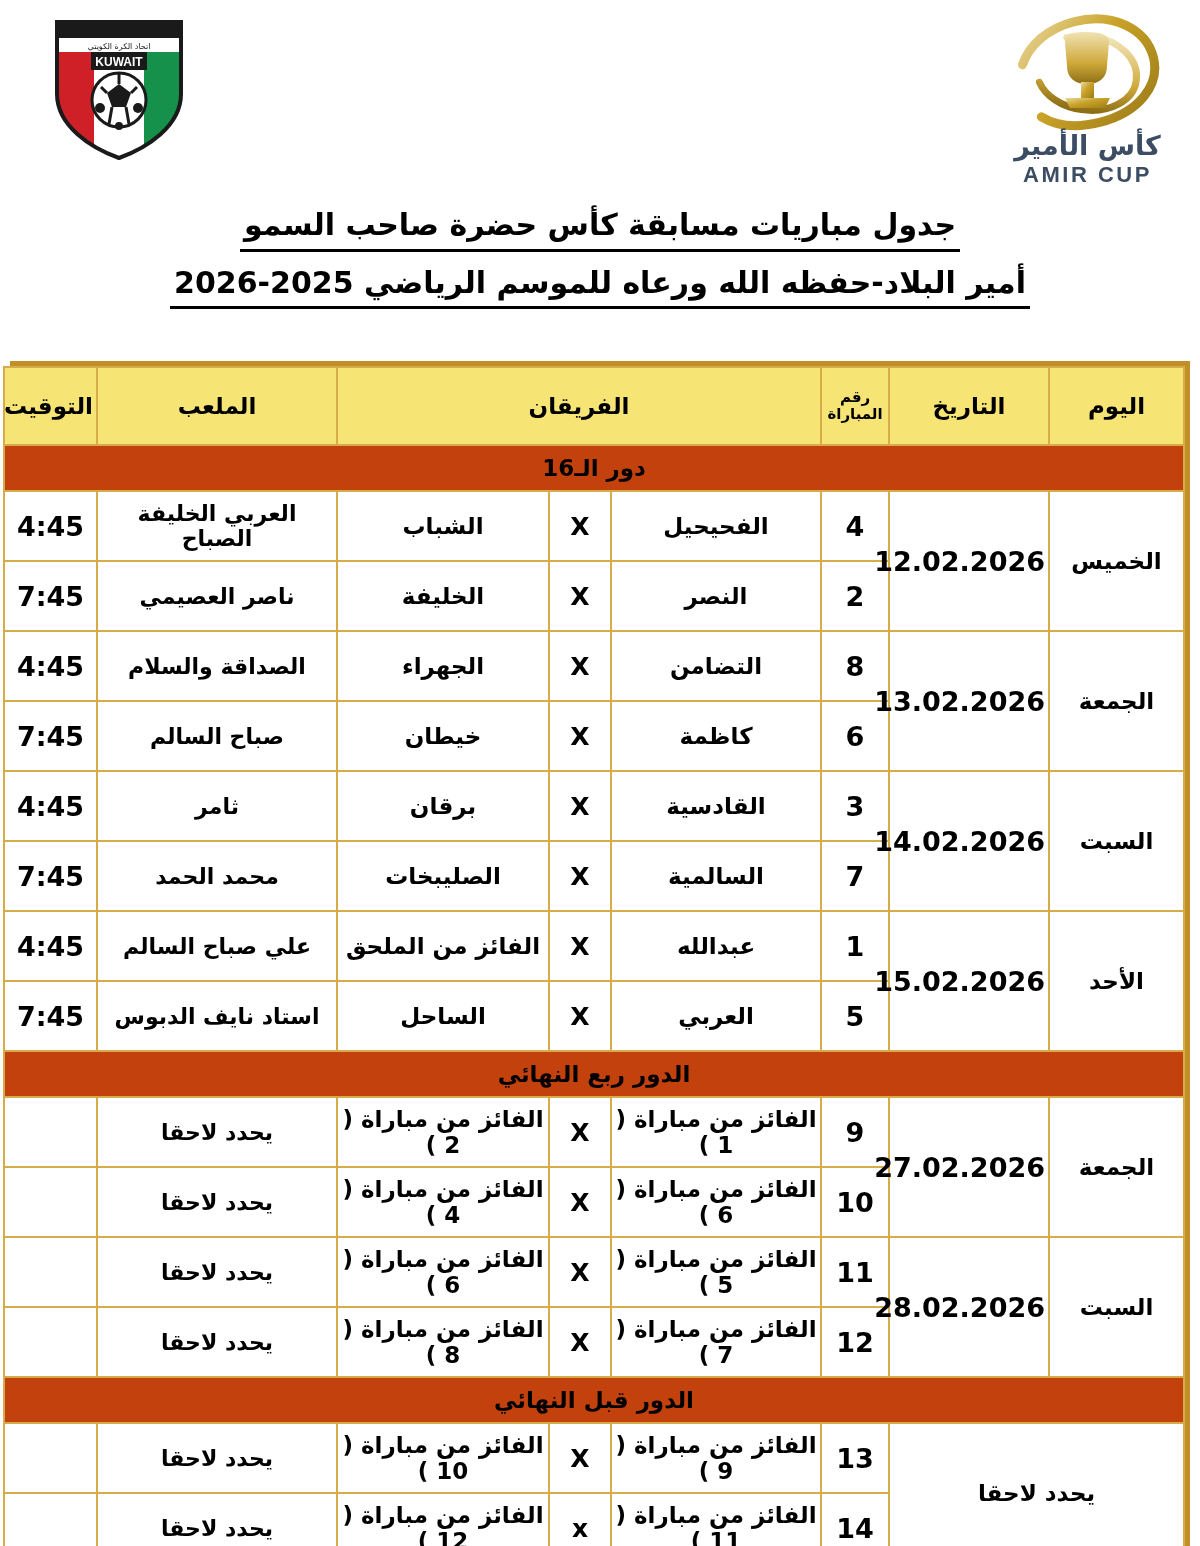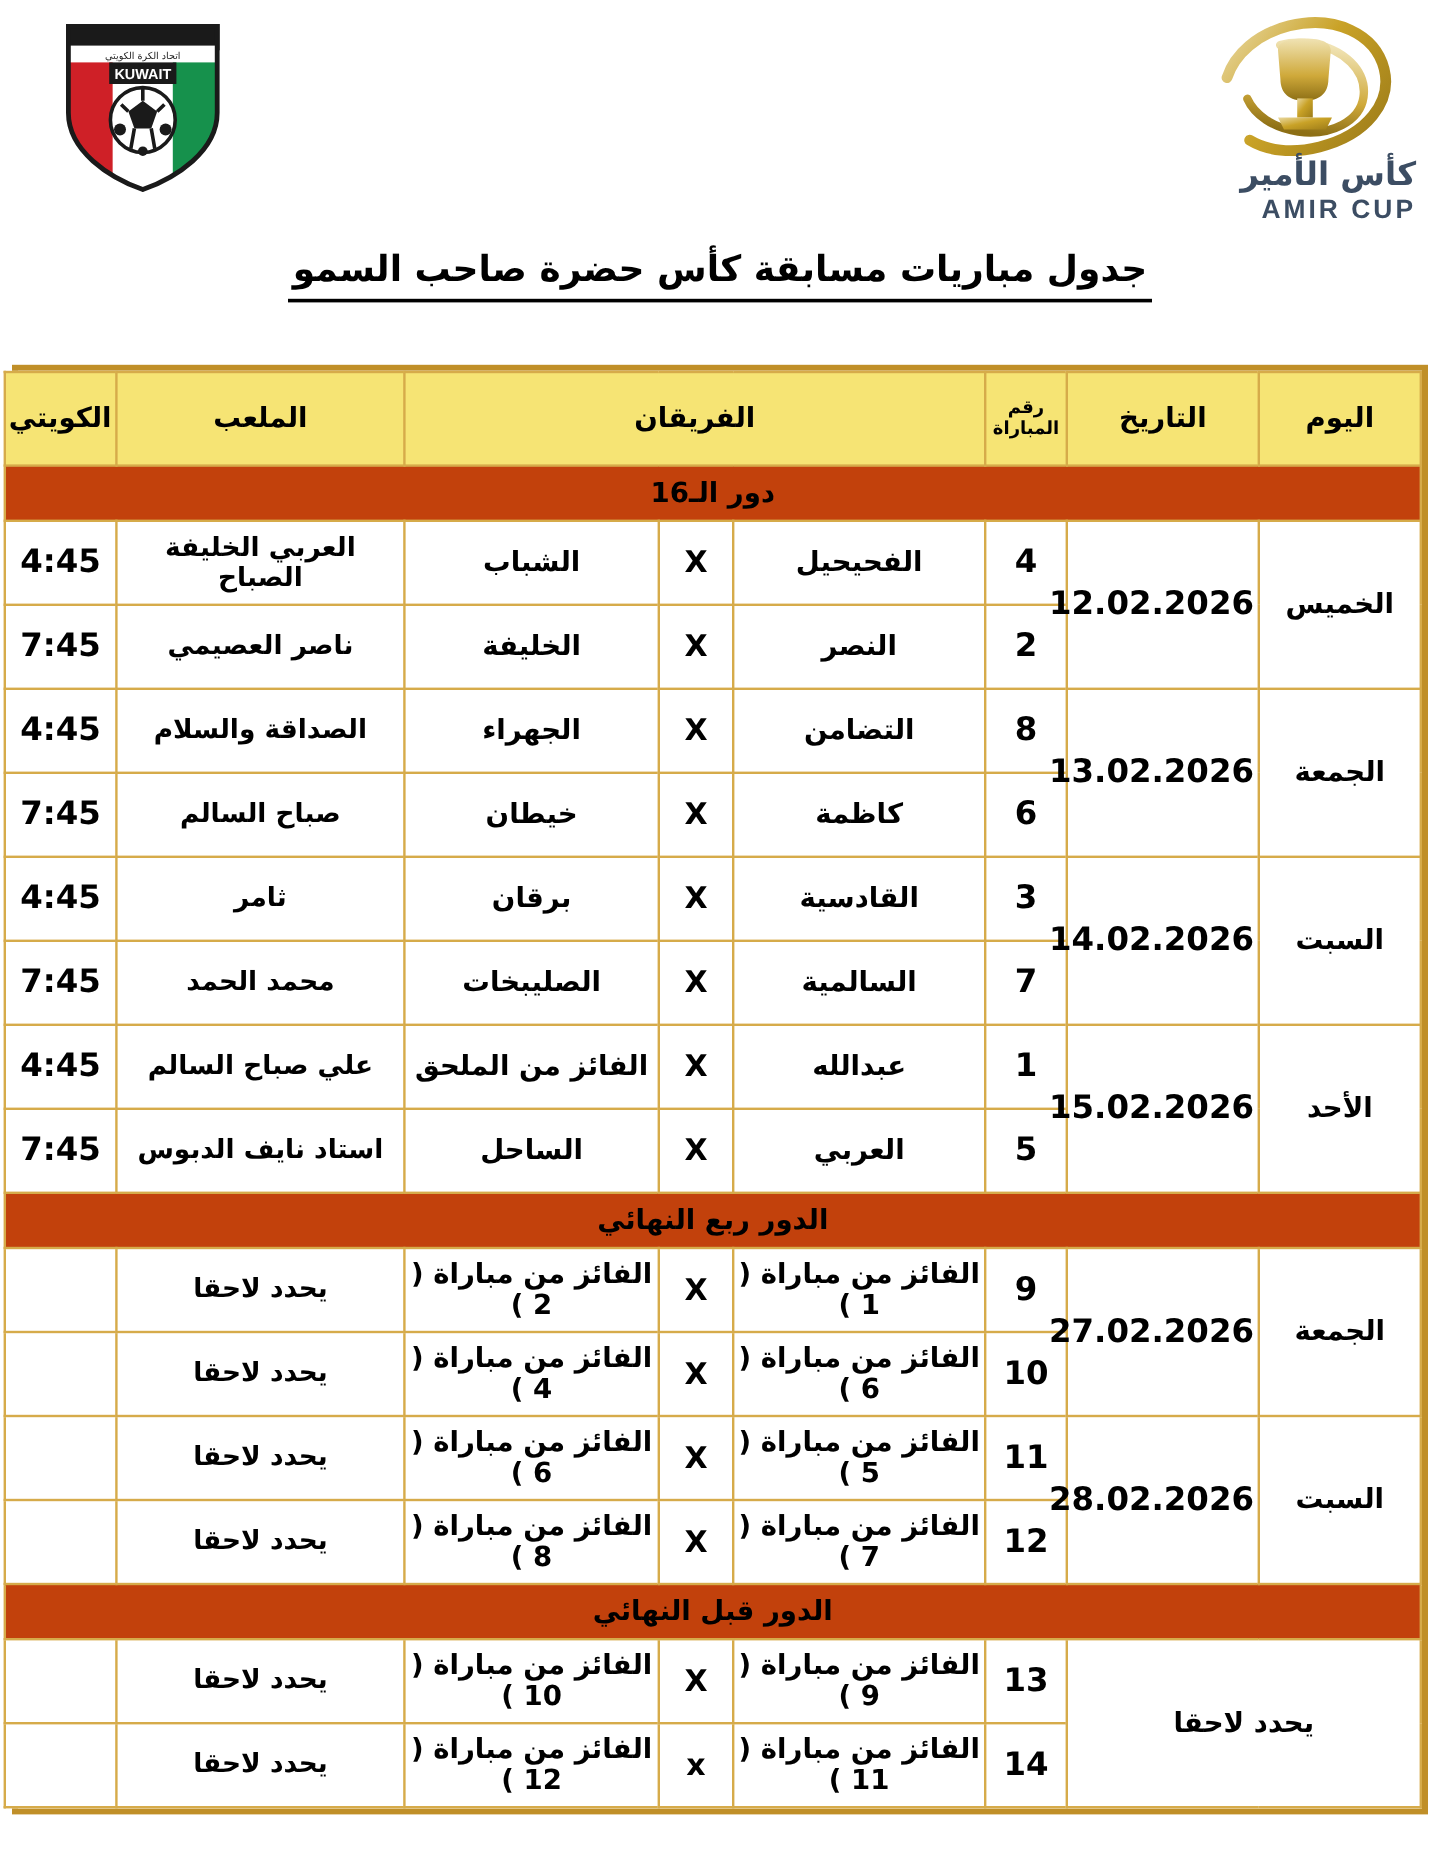--- a/index.html
+++ b/index.html
@@ -30,20 +30,21 @@
     width: 148px;
     height: 152px;
   }
 
   .amir-logo {
     position: absolute;
     right: 20px;
     top: 14px;
     width: 185px;
     height: 185px;
+    text-align: center;
   }
   .amir-logo .cup-mark {
     width: 185px;
     height: 122px;
     display: block;
   }
   .amir-logo .amir-ar {
     font-family: "DejaVu Sans", sans-serif;
     font-size: 27px;
     font-weight: bold;
@@ -216,20 +217,23 @@
       <path d="M70,84 L115,84 L110,94 L75,94 Z" fill="url(#gold1)"></path>
     </svg>
     <div class="amir-ar">كأس الأمير</div>
     <div class="amir-en">AMIR CUP</div>
   </div>
 </div>
 
 <div class="doc-title">
   <div class="title-row">
     <span class="tline">جدول مباريات مسابقة كأس حضرة صاحب السمو</span>
+  </div>
+  <div class="title-row">
+    <span class="tline">أمير البلاد-حفظه الله ورعاه للموسم الرياضي 2025-2026</span>
   </div>
 </div>
 
 <div class="table-wrap">
   <table class="sched">
     <colgroup>
       <col class="c-day">
         <col class="c-date">
         <col class="c-num">
       <col class="c-teamA">
@@ -241,21 +245,21 @@
     <thead>
       <tr>
         <th>اليوم</th>
         <th>التاريخ</th>
         <th class="small-head">
           <div>رقم</div>
           <div>المباراة</div>
         </th>
         <th colspan="3">الفريقان</th>
         <th>الملعب</th>
-        <th>الكويتي</th>
+        <th>التوقيت</th>
       </tr>
     </thead>
     <tbody id="sched-body">
         <tr class="section-row">
           <td colspan="8">دور الـ16</td>
         </tr>
         <tr class="knockout">
           <td class="day" rowspan="2">الخميس</td>
           <td class="date" rowspan="2">12.02.2026</td>
           <td class="num">4</td>

